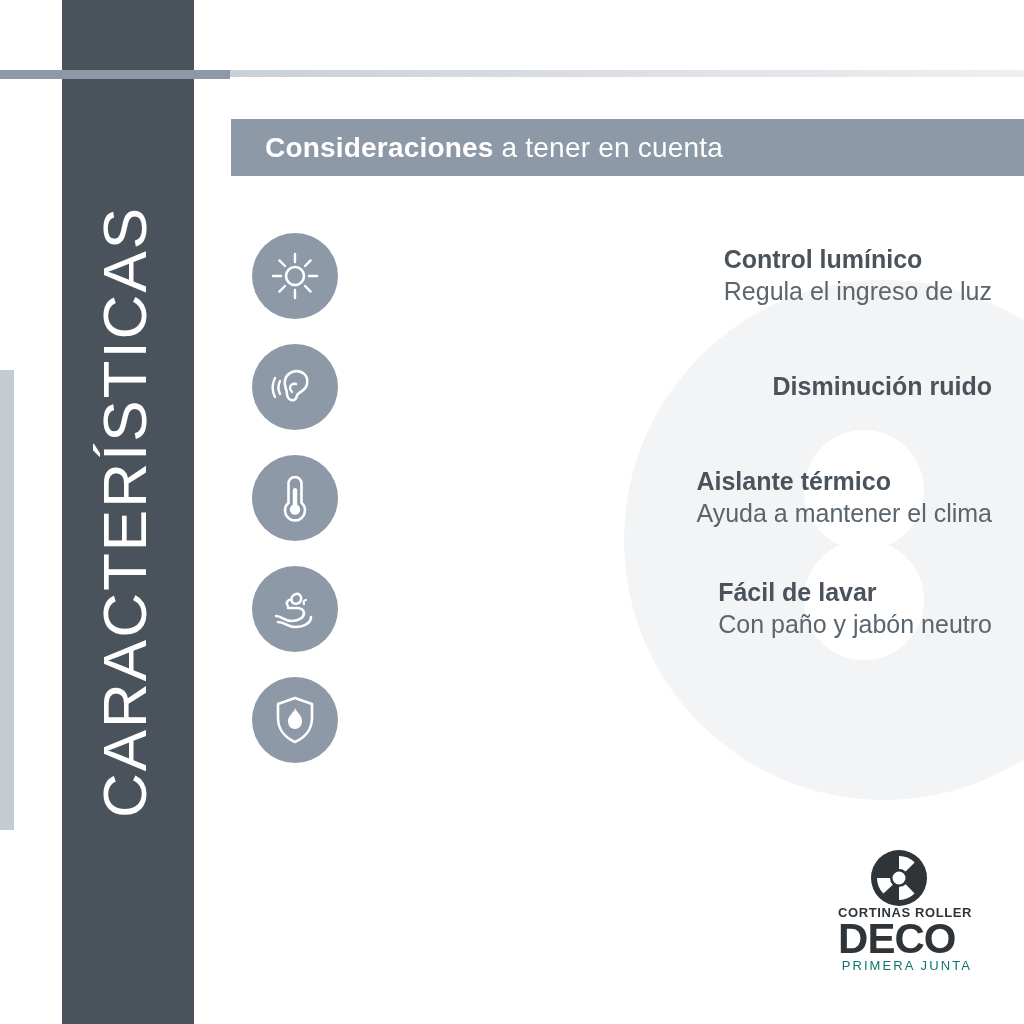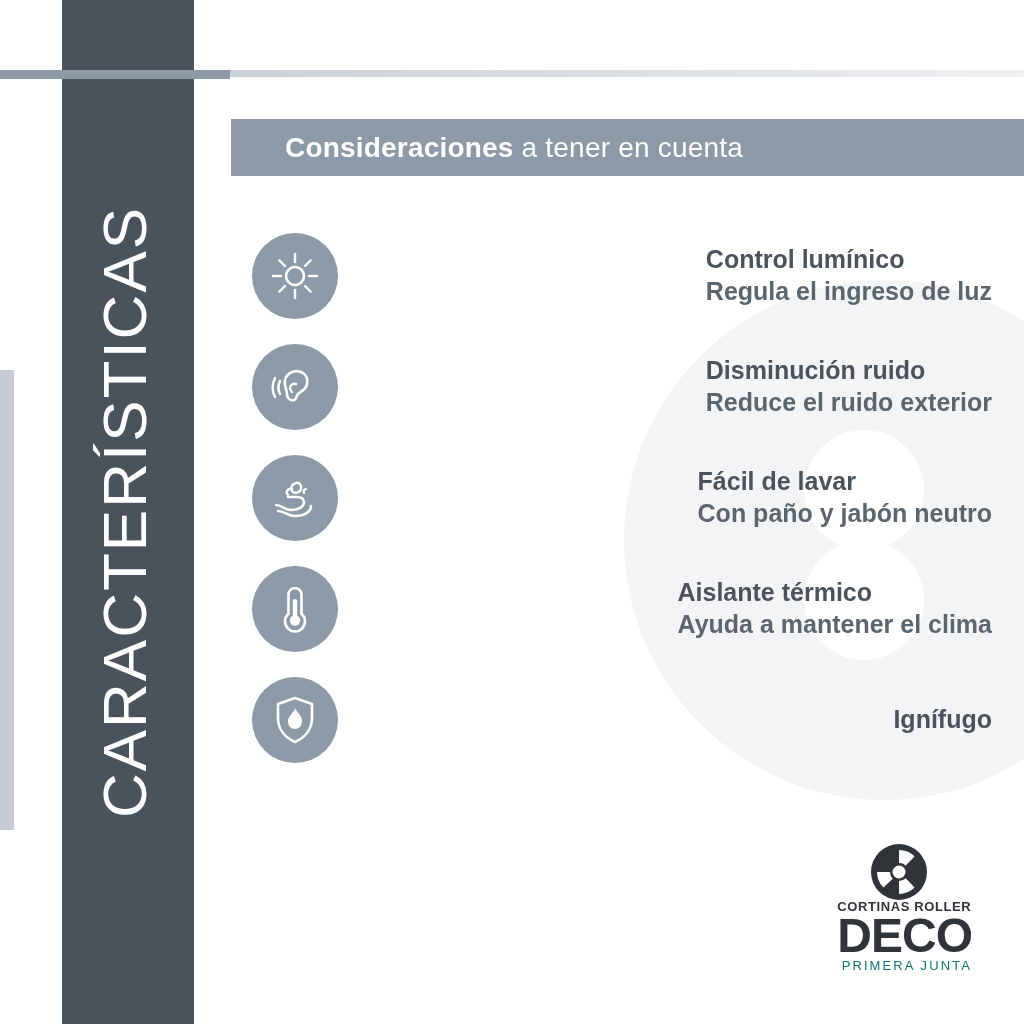--- a/index.html
+++ b/index.html
@@ -113,21 +113,20 @@
     background: #8d99a6;
     display: flex;
     align-items: center;
     z-index: 4;
   }
   .header-text {
     padding-left: 34px;
     font-size: 28px;
     color: #ffffff;
     letter-spacing: 0.2px;
-    margin-left: 20px;
   }
   .header-text b {
     font-weight: 700;
   }
   .header-text span.light {
     font-weight: 400;
   }
 
   
   .features {
@@ -161,21 +160,21 @@
     padding-left: 22px;
   }
   .feature-title {
     font-size: 25px;
     font-weight: 700;
     color: #4a535c;
     line-height: 1.15;
   }
   .feature-sub {
     font-size: 25px;
-    font-weight: 700;
+    font-weight: 400;
     color: #5b656e;
     line-height: 1.2;
     margin-top: 2px;
   }
 
   
   .brand {
     position: absolute;
     right: 52px;
     bottom: 52px;
@@ -196,21 +195,21 @@
   .brand-lines {
     line-height: 1;
   }
   .brand-top {
     font-size: 13px;
     font-weight: 700;
     color: #2f3438;
     letter-spacing: 0.6px;
   }
   .brand-mid {
-    font-size: 48px;
+    font-size: 42px;
     font-weight: 700;
     color: #2f3438;
     letter-spacing: -1px;
     line-height: 0.95;
   }
   .brand-bot {
     font-size: 13px;
     font-weight: 400;
     color: #0f766e;
     letter-spacing: 2.1px;
@@ -271,21 +270,34 @@
         <path d="M36 14c-7 -4 -16 -1 -18 7c-1.5 6 2 9 2 14c0 4 3 7 7 6c3 -1 2 -4 4 -6c3 -3 8 -4 9 -10c1 -5 -1 -9 -4 -11z" fill="none" stroke="#ffffff" stroke-width="2.6" stroke-linejoin="round"></path>
         <path d="M29 25c-3 -1 -6 1 -6 4c0 2 1 3 2 4" fill="none" stroke="#ffffff" stroke-width="2.4" stroke-linecap="round"></path>
         <g stroke="#ffffff" stroke-width="2.4" stroke-linecap="round" fill="none">
           <path d="M13 22c-2 4 -2 9 0 13"></path>
           <path d="M8 19c-3 6 -3 13 0 19"></path>
         </g>
       </svg>
     </div>
     <div class="feature-text">
       <div class="feature-title">Disminución ruido</div>
-      <div class="feature-sub">Reduce el ruido exterior</div>
+    </div>
+  </div>
+
+  <div class="feature">
+    <div class="icon-circle">
+      <svg width="56" height="56" viewBox="0 0 56 56">
+        <path d="M28 7c-3.6 0 -6.5 2.9 -6.5 6.5v19.3a10 10 0 1 0 13 0V13.5C34.5 9.9 31.6 7 28 7z" fill="none" stroke="#ffffff" stroke-width="2.6"></path>
+        <circle cx="28" cy="39.5" r="5.2" fill="#ffffff"></circle>
+        <rect x="25.8" y="18" width="4.4" height="19" rx="2.2" fill="#ffffff"></rect>
+      </svg>
+    </div>
+    <div class="feature-text">
+      <div class="feature-title">Aislante térmico</div>
+      <div class="feature-sub">Ayuda a mantener el clima</div>
     </div>
   </div>
 
   <div class="feature">
     <div class="icon-circle">
       <svg width="58" height="58" viewBox="0 0 58 58">
         <path d="M10 36c6 0 8 5 15 5c7 0 13 -3 13 -8c0 -3 -3 -5 -7 -5h-9" fill="none" stroke="#ffffff" stroke-width="2.6" stroke-linecap="round"></path>
         <path d="M12 42c7 0 9 5 17 5c9 0 16 -4 16 -10" fill="none" stroke="#ffffff" stroke-width="2.6" stroke-linecap="round"></path>
         <path d="M22 26c-3 -3 0 -7 4 -6" fill="none" stroke="#ffffff" stroke-width="2.4" stroke-linecap="round"></path>
         <path d="M30 14c-4 1 -6 5 -4 8c2 3 8 2 9 -2c1 -4 -2 -7 -5 -6z" fill="none" stroke="#ffffff" stroke-width="2.4"></path>
@@ -293,41 +305,26 @@
       </svg>
     </div>
     <div class="feature-text">
       <div class="feature-title">Fácil de lavar</div>
       <div class="feature-sub">Con paño y jabón neutro</div>
     </div>
   </div>
 
   <div class="feature">
     <div class="icon-circle">
-      <svg width="56" height="56" viewBox="0 0 56 56">
-        <path d="M28 7c-3.6 0 -6.5 2.9 -6.5 6.5v19.3a10 10 0 1 0 13 0V13.5C34.5 9.9 31.6 7 28 7z" fill="none" stroke="#ffffff" stroke-width="2.6"></path>
-        <circle cx="28" cy="39.5" r="5.2" fill="#ffffff"></circle>
-        <rect x="25.8" y="18" width="4.4" height="19" rx="2.2" fill="#ffffff"></rect>
-      </svg>
-    </div>
-    <div class="feature-text">
-      <div class="feature-title">Aislante térmico</div>
-      <div class="feature-sub">Ayuda a mantener el clima</div>
-    </div>
-  </div>
-
-  <div class="feature">
-    <div class="icon-circle">
       <svg width="58" height="58" viewBox="0 0 58 58">
         <path d="M29 7l17 6v14c0 12 -8 20 -17 24c-9 -4 -17 -12 -17 -24V13z" fill="none" stroke="#ffffff" stroke-width="2.6" stroke-linejoin="round"></path>
         <path d="M29 17c2 5 7 7 7 13c0 5 -3 8 -7 8c-4 0 -7 -3 -7 -8c0 -5 4 -6 5 -10c1 1 1 2 2 -3z" fill="#ffffff"></path>
       </svg>
     </div>
     <div class="feature-text">
-      <div class="feature-title">Ignífugo</div>
     </div>
   </div>
 
 
 </div>
 
 <div class="brand">
   <div class="brand-mark">
     <svg width="56" height="56" viewBox="0 0 56 56">
       <circle cx="28" cy="28" r="27" fill="#2f3438"></circle>

